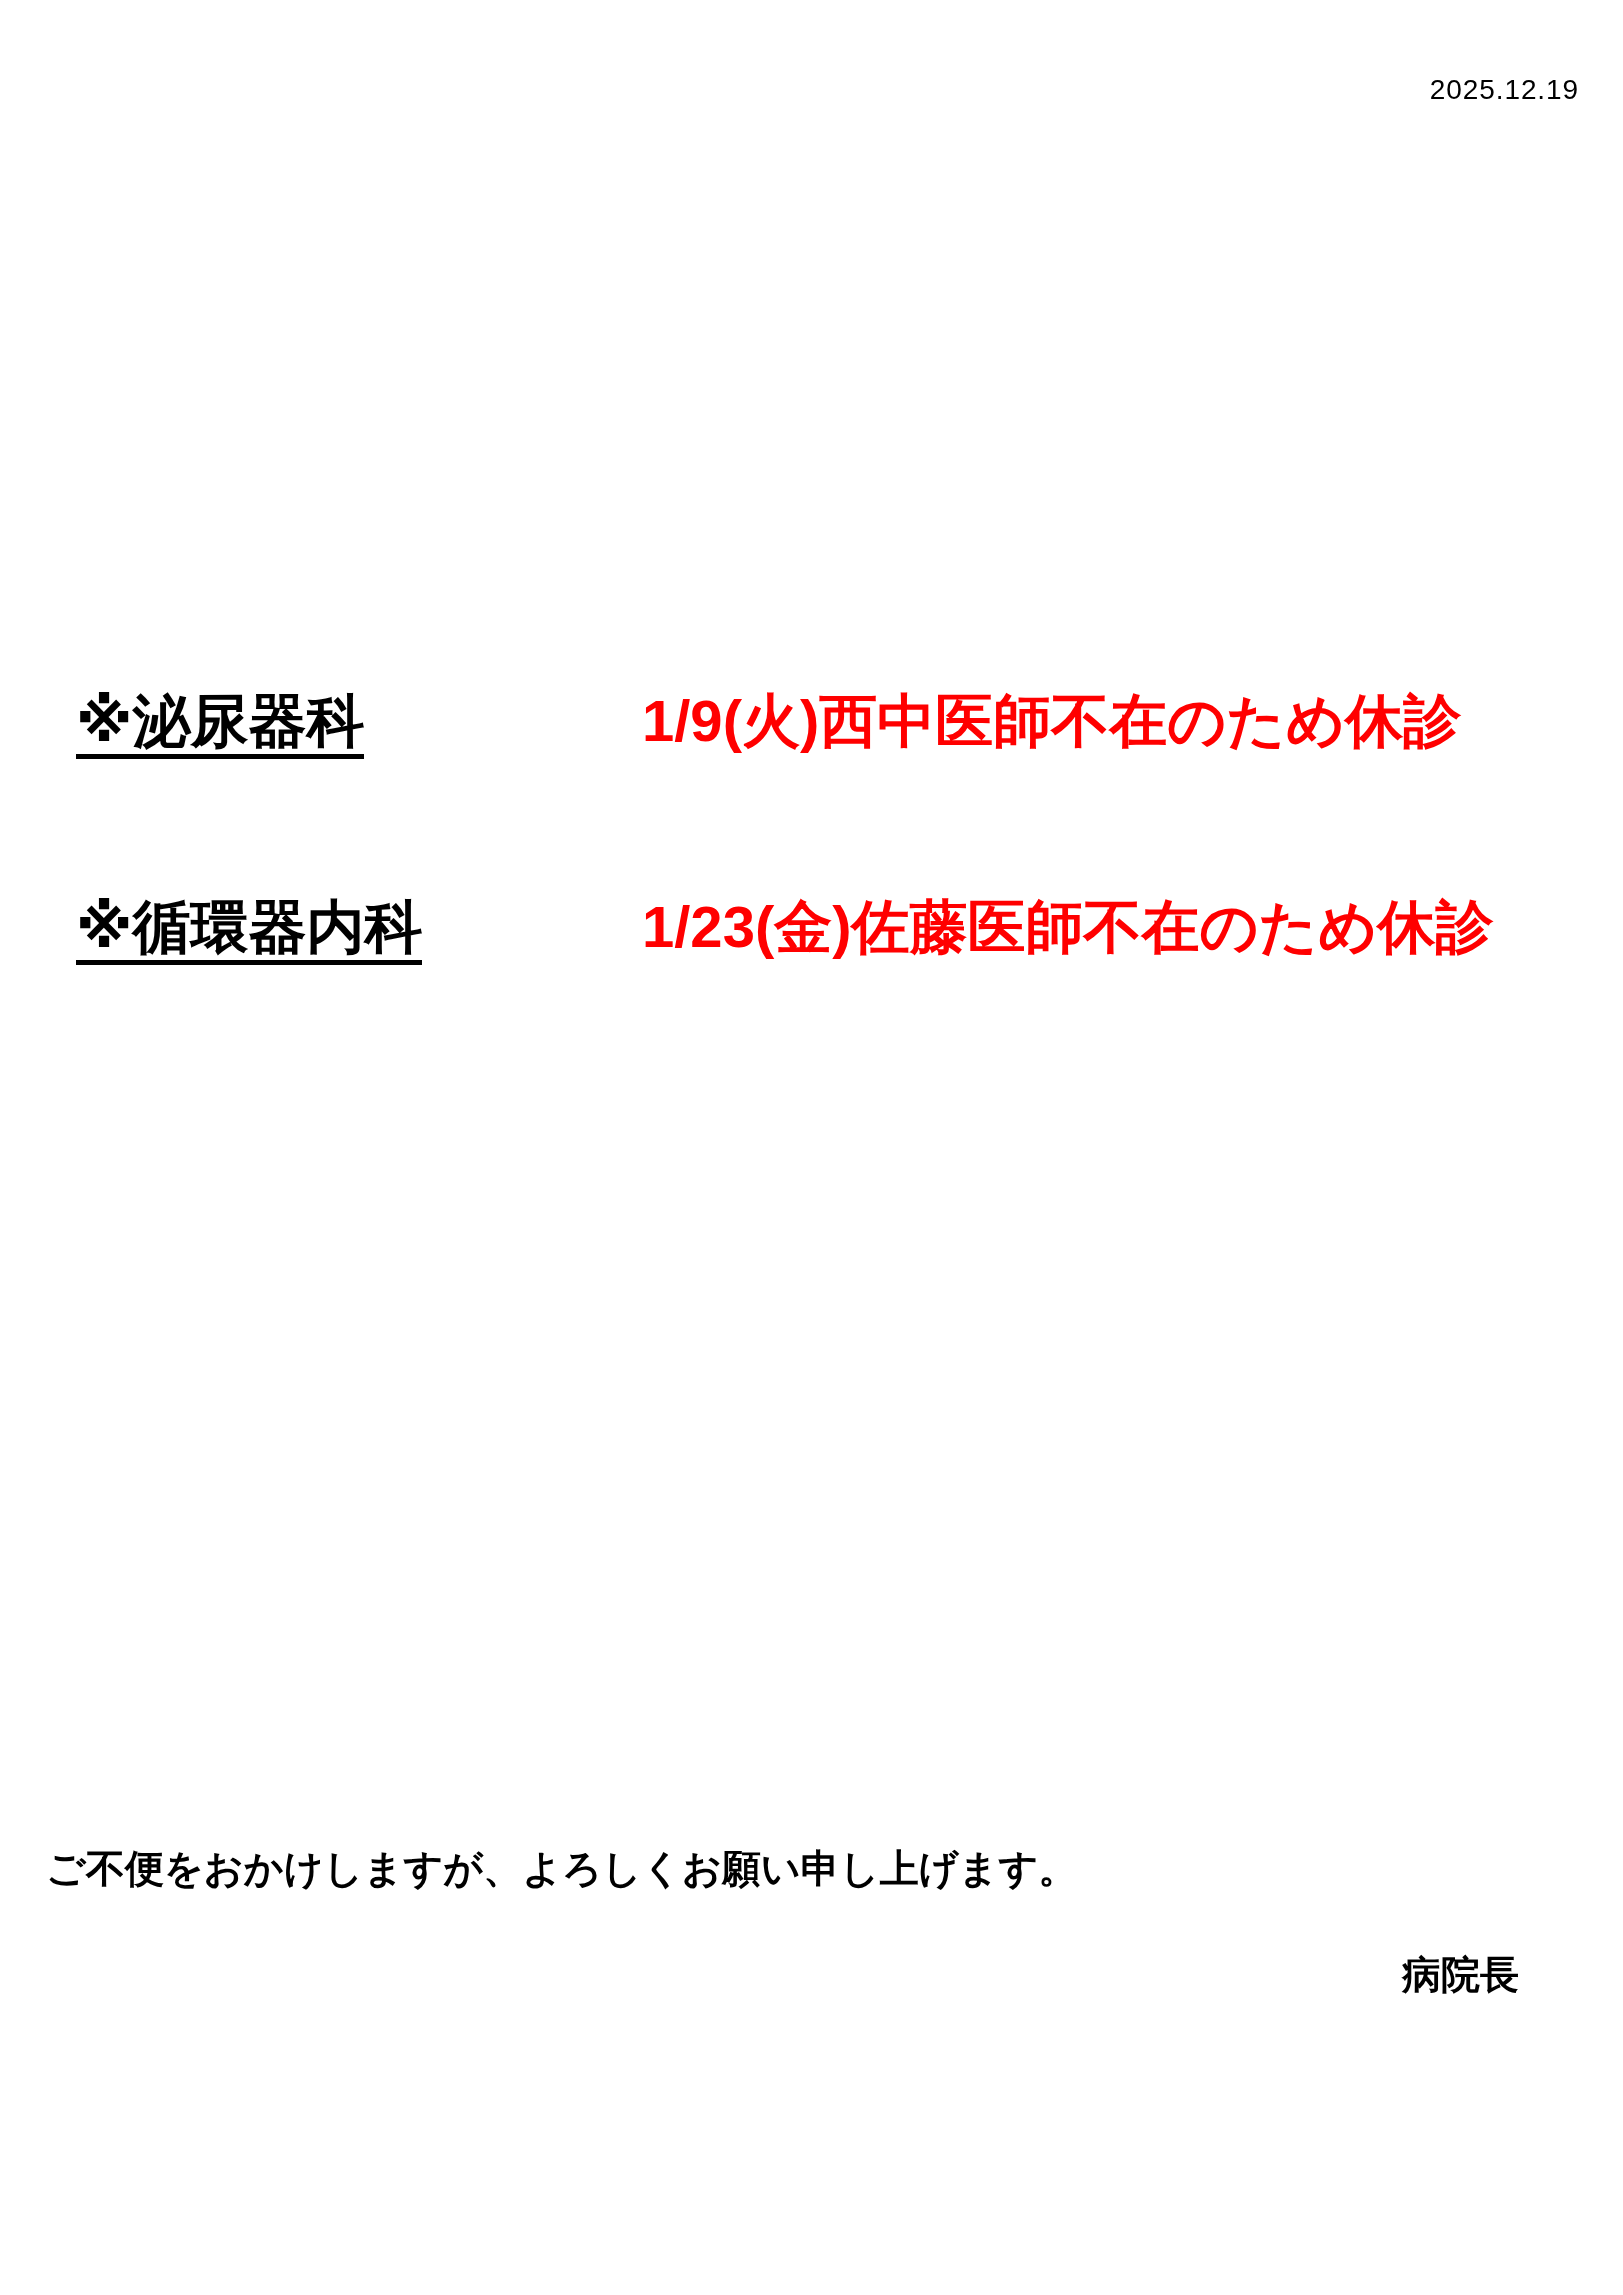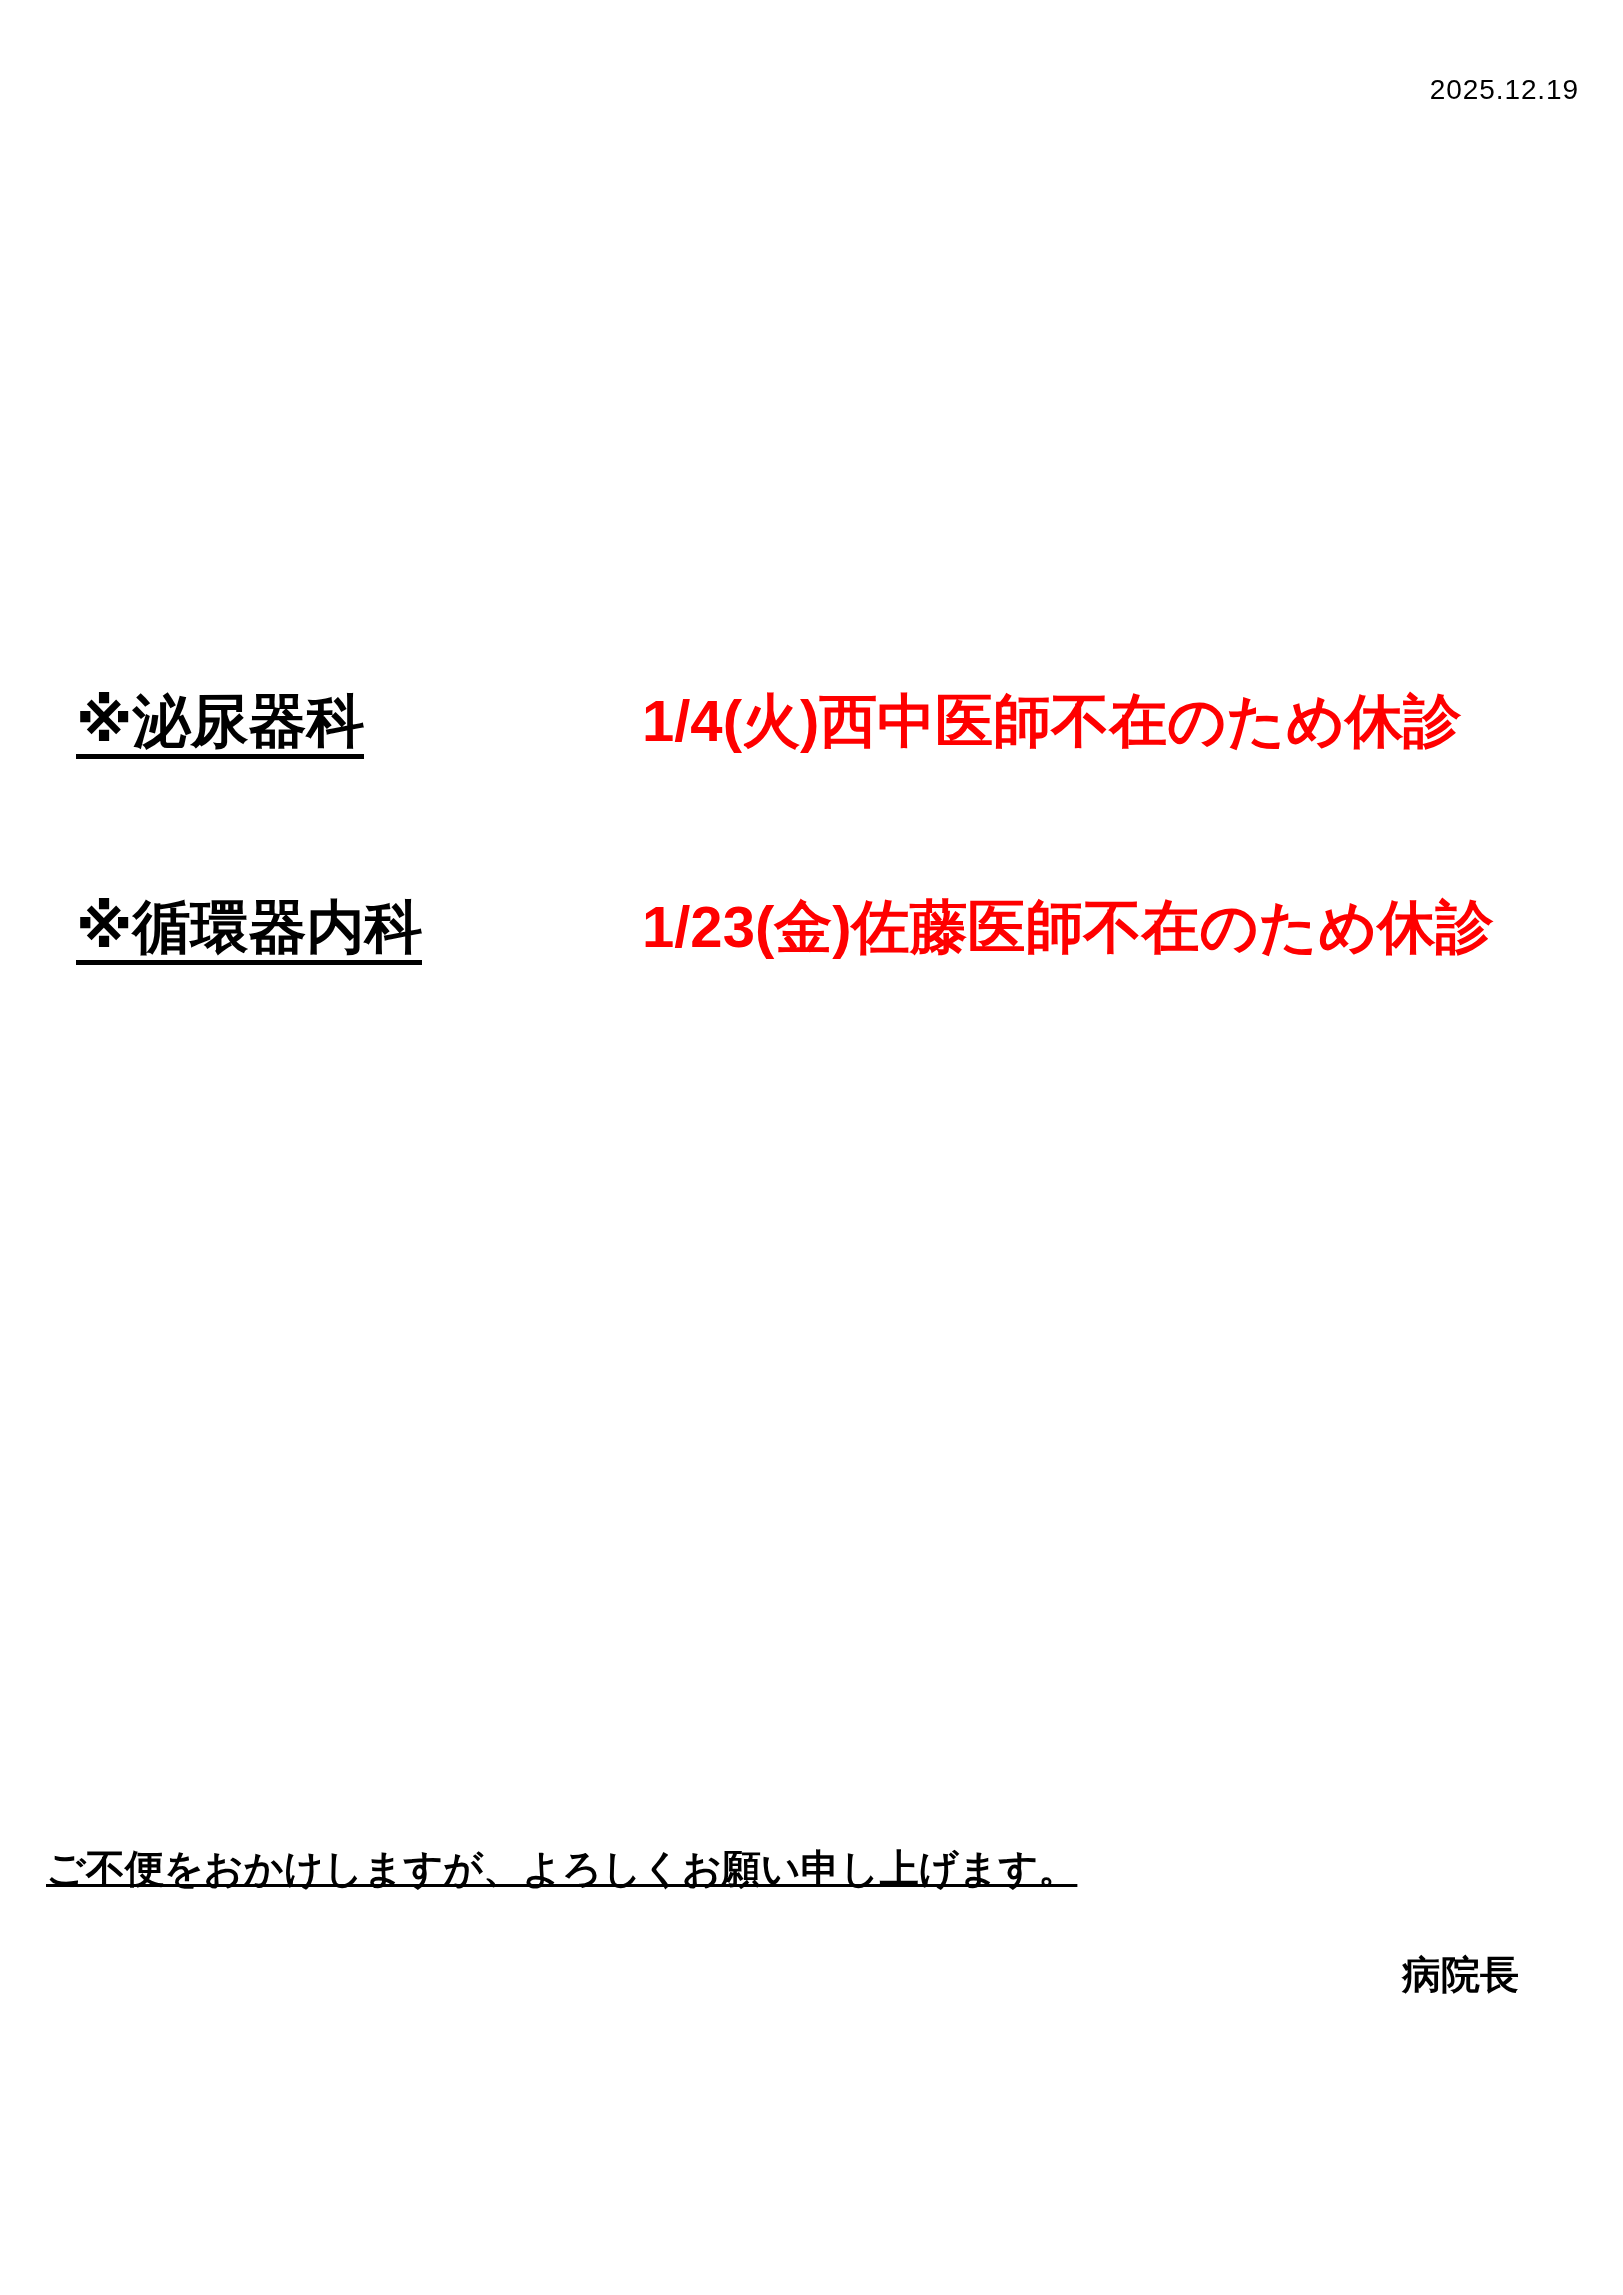--- a/index.html
+++ b/index.html
@@ -84,21 +84,20 @@
 
   
   .closing{
     position:absolute;
     top:1847px;
     left:46px;
     font-size:39px;
     font-weight:700;
     line-height:1.15;
     white-space:nowrap;
-    text-decoration:underline;
   }
 
   
   .signature{
     position:absolute;
     top:1953px;
     left:1402px;
     font-size:39px;
     font-weight:700;
     line-height:1.15;
@@ -108,21 +107,21 @@
 </head>
 <body>
 
 <div class="page">
 
   <div class="date">2025.12.19</div>
 
 
   <div class="notice-row row-0">
     <span class="department">※泌尿器科</span>
-    <span class="detail">1/4(火)西中医師不在のため休診</span>
+    <span class="detail">1/9(火)西中医師不在のため休診</span>
   </div>
 
   <div class="notice-row row-1">
     <span class="department">※循環器内科</span>
     <span class="detail">1/23(金)佐藤医師不在のため休診</span>
   </div>
 
   <div class="closing">ご不便をおかけしますが、よろしくお願い申し上げます。</div>
 
   <div class="signature">病院長</div>

